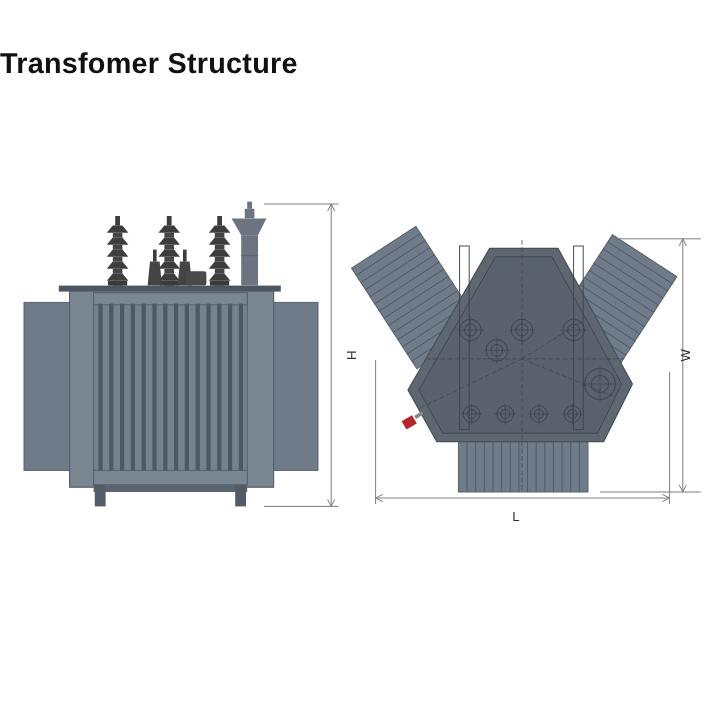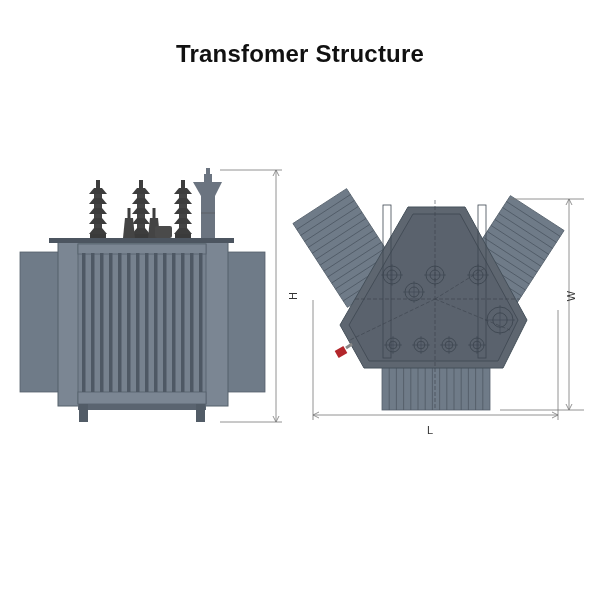--- a/index.html
+++ b/index.html
@@ -1,18 +1,18 @@
 <!DOCTYPE html>
 <html><head>
 <meta charset="utf-8">
 <style>
   html, body { margin: 0; padding: 0; background: #ffffff; }
   body { width: 600px; height: 600px; position: relative; overflow: hidden;
          font-family: "Liberation Sans", "DejaVu Sans", sans-serif; }
-  .title { position: absolute; top: 40px; left: 0; width: 600px; text-align: center;
+  .title { position: absolute; top: 40px; left: 0; width: 600px; 
            font-size: 24px; font-weight: bold; color: #111; letter-spacing: 0.2px; }
   svg { position: absolute; left: 0; top: 0; }
   .dimlabel { font-family: "Liberation Sans", sans-serif; font-size: 11px; fill: #333; }
 </style>
 </head>
 <body>
 
 <div class="title">Transfomer Structure</div>
 
 <svg width="600" height="600" viewBox="0 0 600 600">

